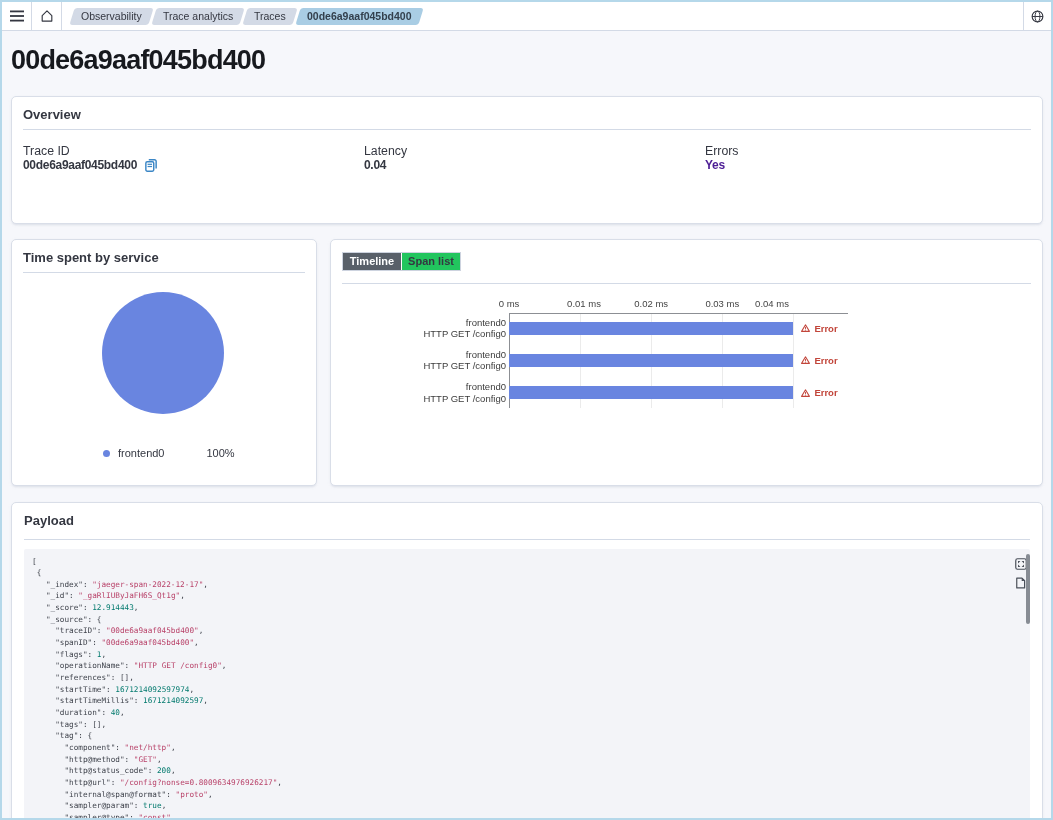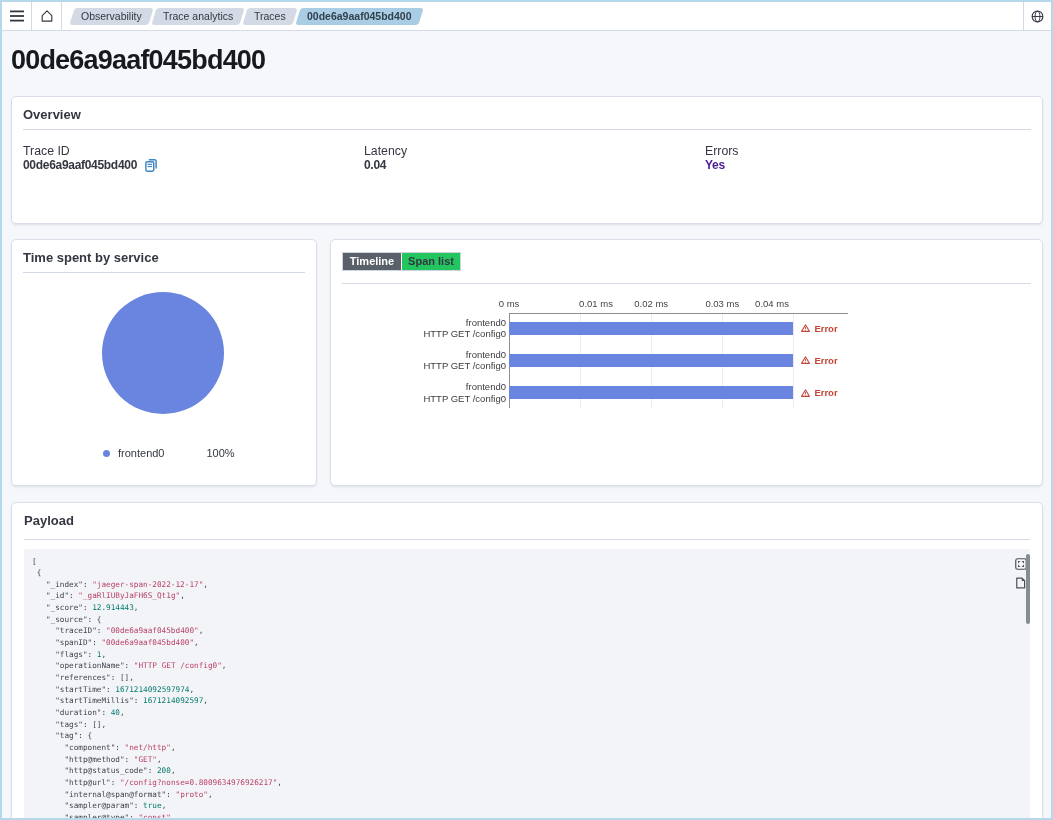--- a/index.html
+++ b/index.html
@@ -251,21 +251,21 @@
         <div class="spans-head">
           <div class="btn-group" id="spans-view-toggle">
               <button class="selected">Timeline</button>
               <span class="btn-sep"></span>
               <button class="">Span list</button>
             </div>
         </div>
         <hr>
         <div class="gantt" id="gantt">
             <div class="tick-label" style="left: 167px;">0 ms</div>
-            <div class="tick-label" style="left: 254px;">0.01 ms</div>
+            <div class="tick-label" style="left: 242px;">0.01 ms</div>
             <div class="gridline" style="left: 238.1px; top: 29px; height: 94.5px;"></div>
             <div class="tick-label" style="left: 309.2px;">0.02 ms</div>
             <div class="gridline" style="left: 309.2px; top: 29px; height: 94.5px;"></div>
             <div class="tick-label" style="left: 380.3px;">0.03 ms</div>
             <div class="gridline" style="left: 380.3px; top: 29px; height: 94.5px;"></div>
             <div class="tick-label" style="left: 430px;">0.04 ms</div>
             <div class="gridline" style="left: 451.4px; top: 29px; height: 94.5px;"></div>
             <div class="axis-x" style="left: 167px; top: 29px; width: 339px;"></div>
             <div class="axis-y" style="left: 167px; top: 29px; height: 94.5px;"></div>
             <div class="row-label" style="right: 0px; left: 0px; width: 164px; top: 32.5px;">

